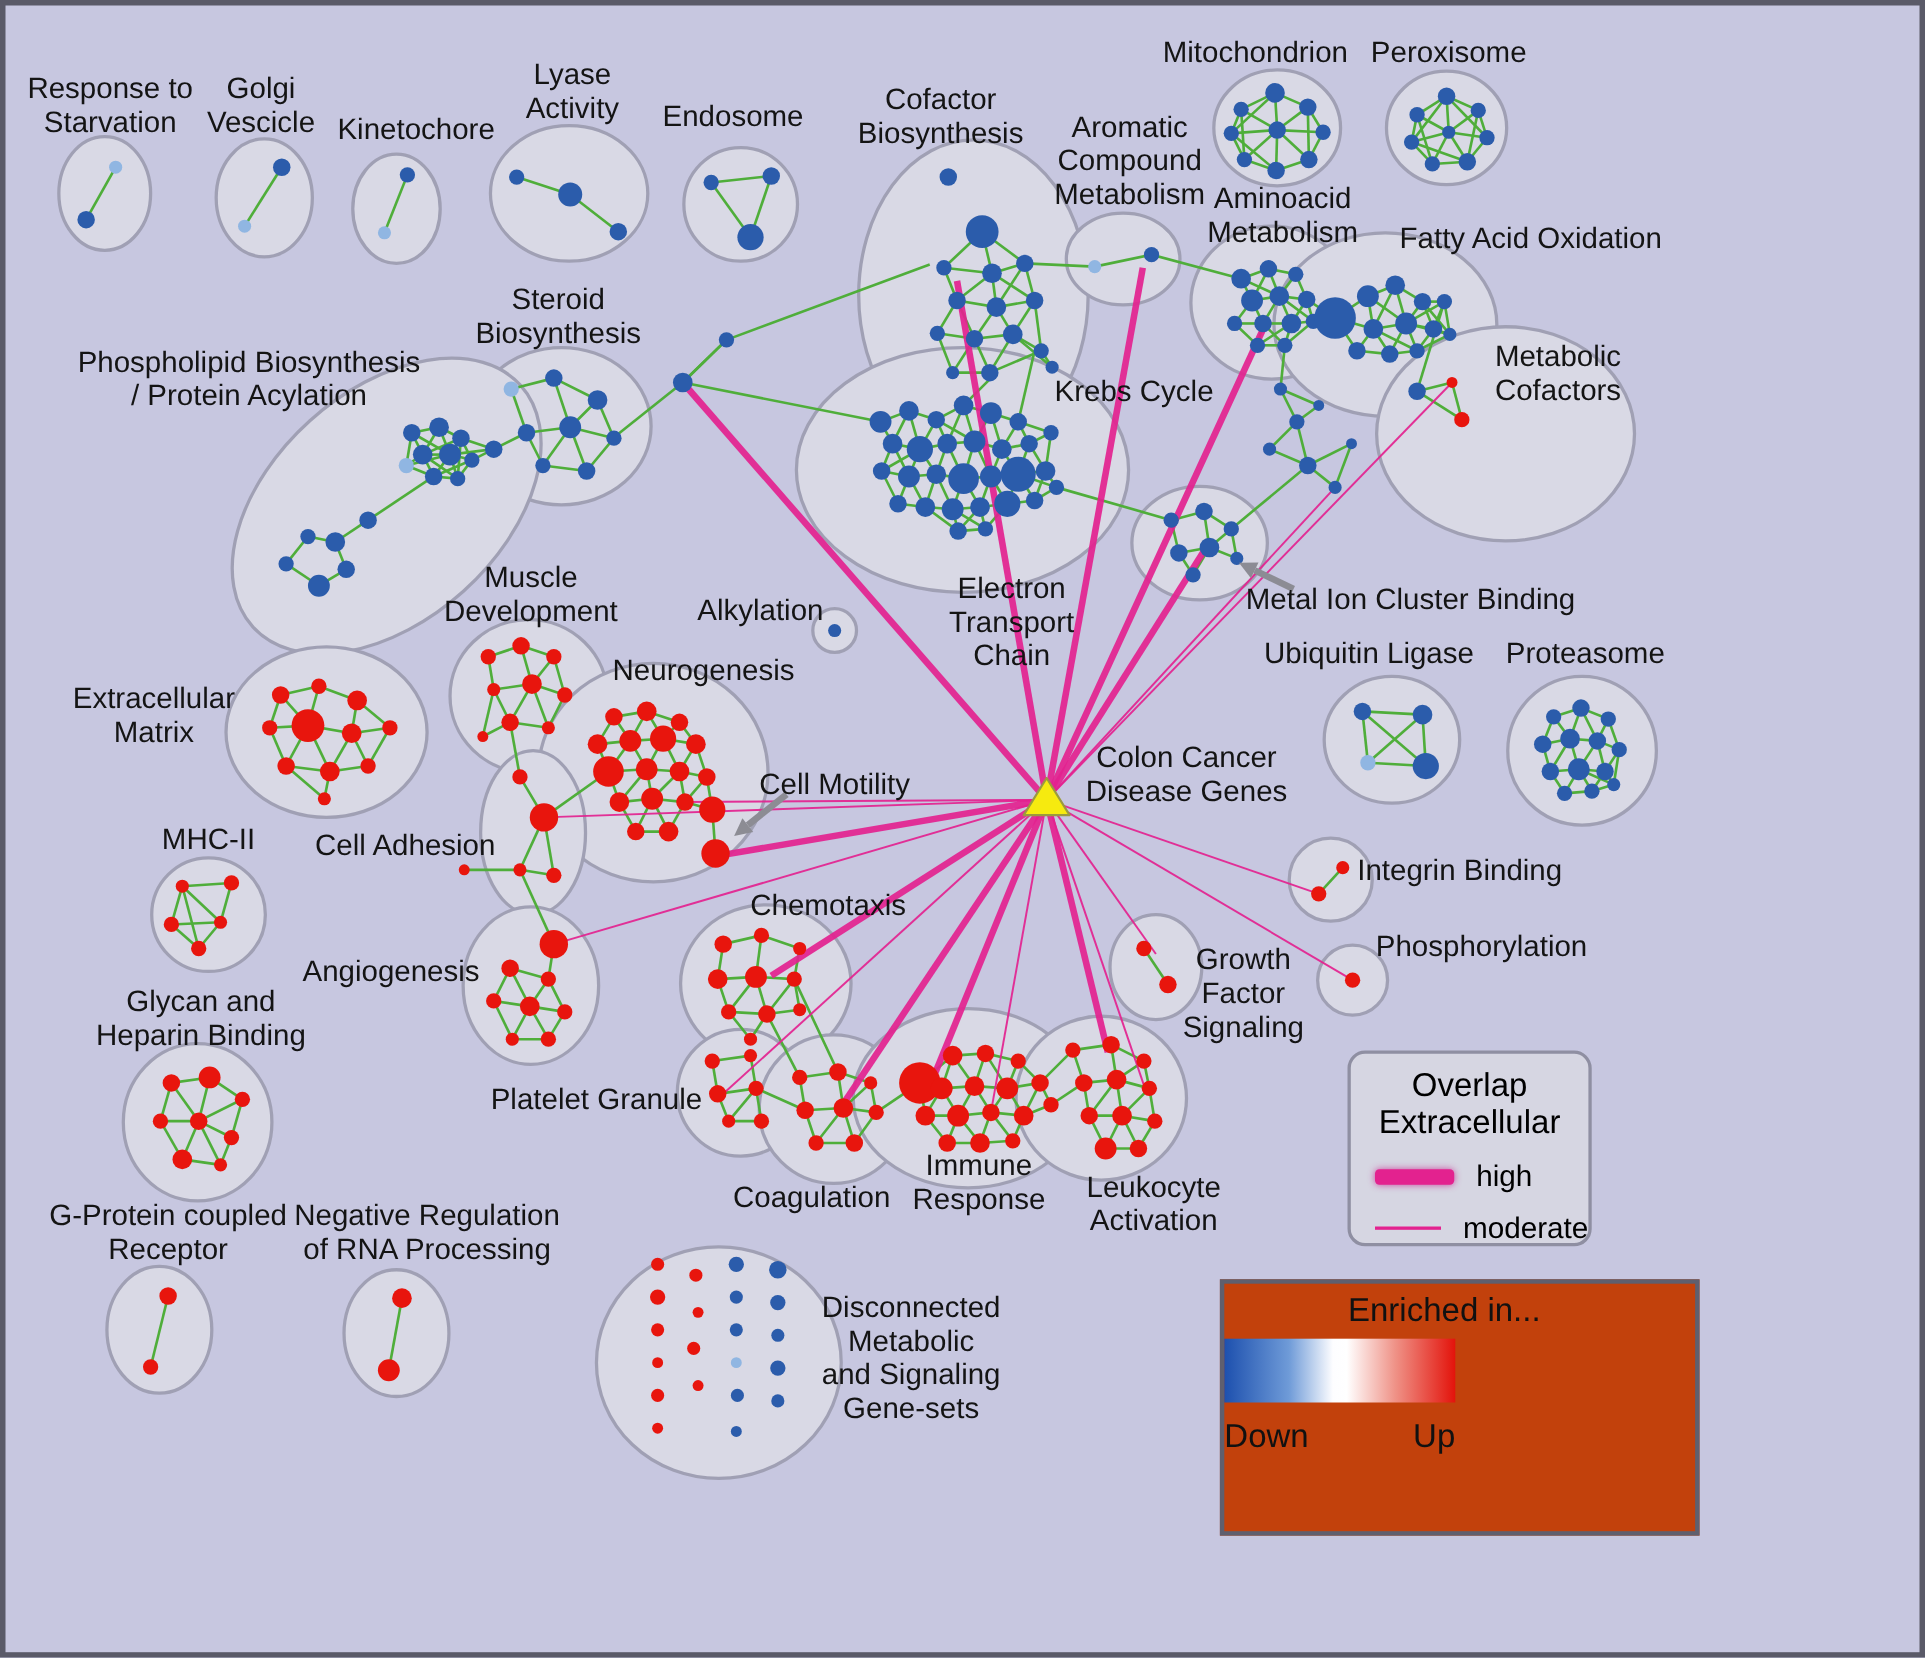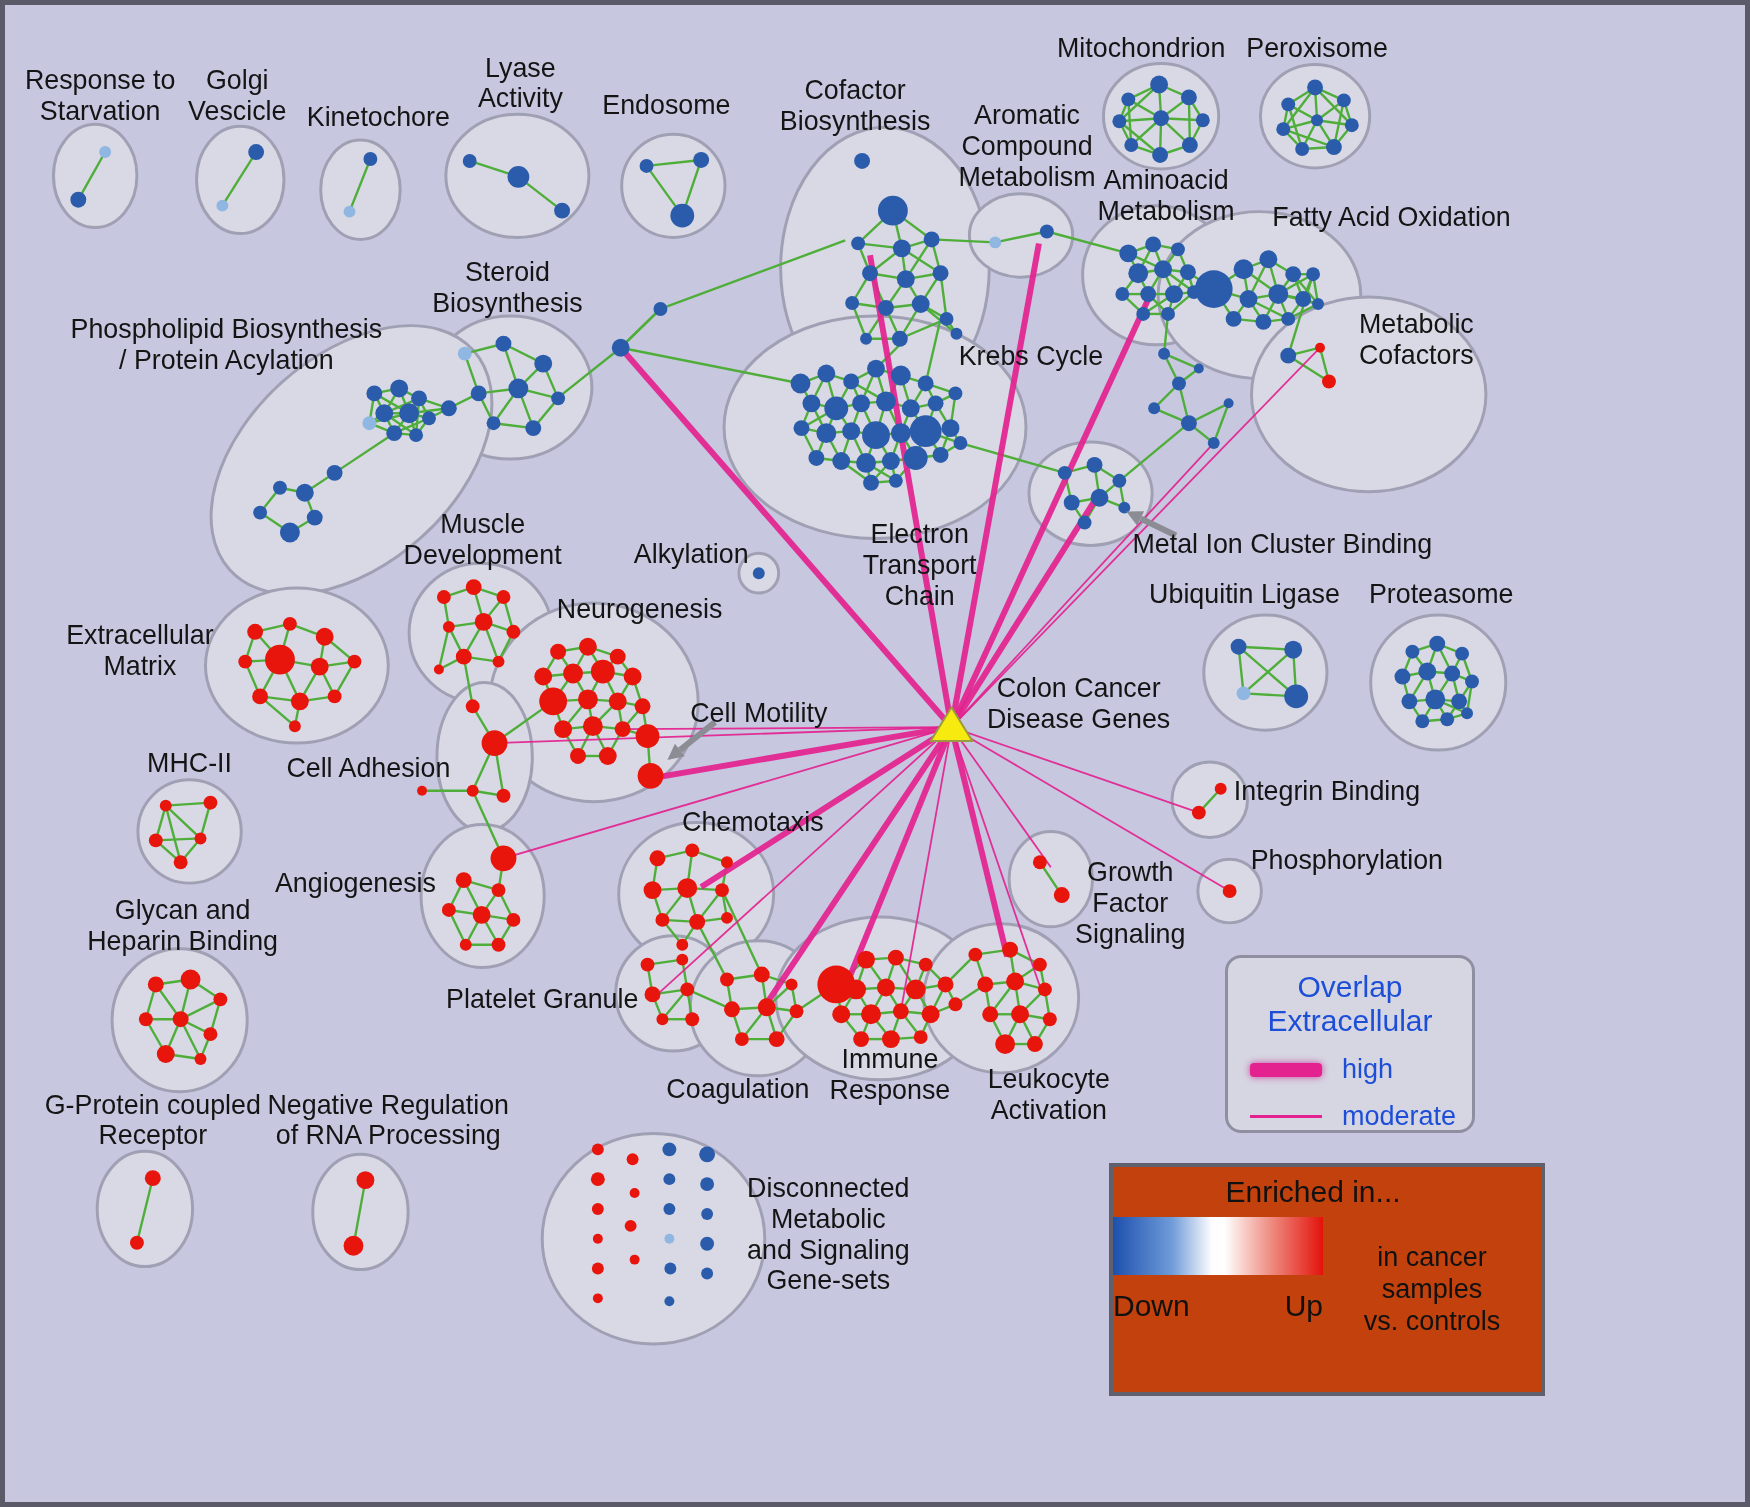--- a/index.html
+++ b/index.html
@@ -1,18 +1,18 @@
 <!DOCTYPE html>
 <html><head>
 <meta charset="utf-8">
 <style>
   html,body{margin:0;padding:0;background:#c7c7e0;font-family:"Liberation Sans",sans-serif;}
   #figure{position:relative;width:1750px;height:1507px;box-sizing:border-box;border:5px solid #5a5a68;background:#c7c7e0;overflow:hidden;}
   #network-svg{position:absolute;left:0;top:0;width:100%;height:100%;font-family:"Liberation Sans",sans-serif;}
-  .legend-overlap{position:absolute;left:1220px;top:950px;width:250px;height:178px;background:#d6d6e2;border:3px solid #8f8fa2;border-radius:16px;box-sizing:border-box;color:#1d4ed8;}
+  .legend-overlap{position:absolute;left:1220px;top:950px;width:222px;height:178px;background:#d6d6e2;border:3px solid #8f8fa2;border-radius:16px;box-sizing:border-box;color:#000000;}
   .lo-title{font-size:30px;line-height:34px;text-align:center;margin-top:12px;}
   .lo-row{display:flex;align-items:center;margin:16px 0 0 22px;gap:20px;font-size:27px;}
   .lo-bar-high{display:inline-block;width:72px;height:14px;background:#e3228f;border-radius:4px;box-shadow:0 0 7px rgba(200,30,140,.8);}
   .lo-bar-mod{display:inline-block;width:72px;height:3px;background:#e3228f;}
   .legend-enriched{position:absolute;left:1104px;top:1158px;width:436px;height:233px;background:#c2410c;border:4px solid #5f5f6e;box-sizing:border-box;color:#111;}
   .le-title{font-size:30px;text-align:center;width:320px;margin:8px 0 8px 40px;}
   .le-body{display:flex;}
   .le-grad-col{width:210px;}
   .le-gradient{height:58px;width:210px;background:linear-gradient(90deg,#1d50ae 0%,#6f9bd8 28%,#fdfdff 47%,#ffffff 53%,#ef9287 74%,#e3130b 100%);}
   .le-axis{display:flex;justify-content:space-between;font-size:30px;margin-top:14px;}
@@ -1014,20 +1014,15 @@
   <div class="legend-enriched">
     <div class="le-title">Enriched in...</div>
     <div class="le-body">
       <div class="le-grad-col">
         <div class="le-gradient"></div>
         <div class="le-axis">
           <span>Down</span>
           <span>Up</span>
         </div>
       </div>
-      <div class="le-note">
-        <div>in cancer</div>
-        <div>samples</div>
-        <div>vs. controls</div>
-      </div>
     </div>
   </div>
 </div>
 
 </body></html>

